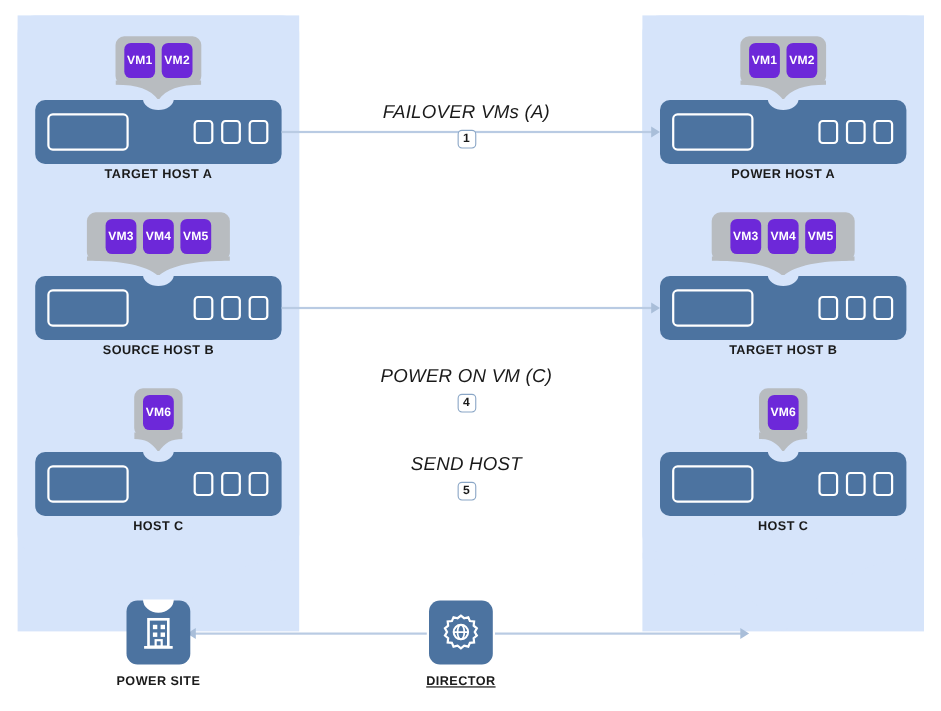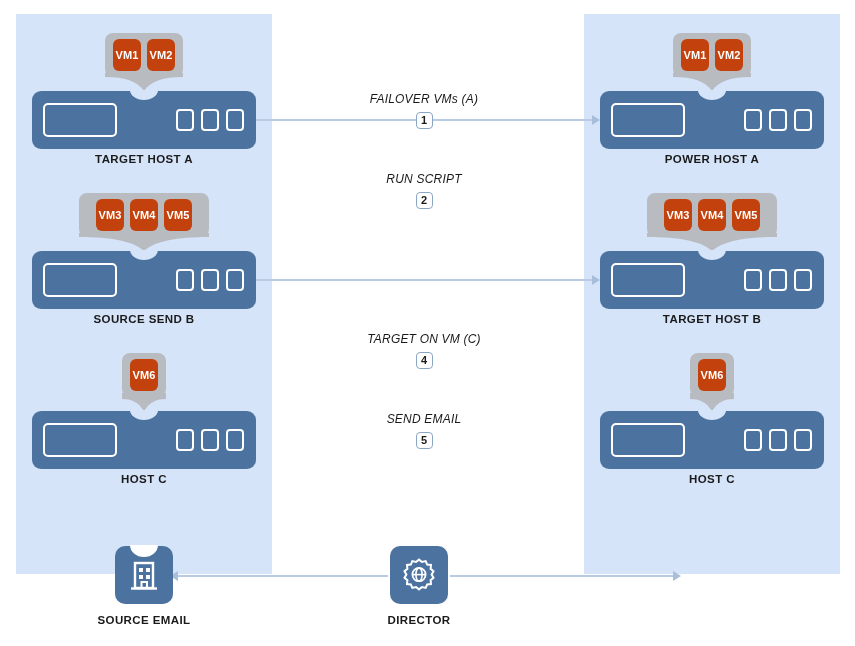--- a/index.html
+++ b/index.html
@@ -128,21 +128,21 @@
     width: 100%;
     height: 44px;
     display: flex;
     align-items: center;
     justify-content: center;
     gap: 6px;
   }
   .vm {
     width: 28px;
     height: 32px;
-    background: #c2410c;
+    background: #6d28d9;
     border-radius: 6px;
     color: #ffffff;
     font-size: 11px;
     font-weight: bold;
     display: flex;
     align-items: center;
     justify-content: center;
     letter-spacing: 0.2px;
   }
 
@@ -166,21 +166,21 @@
     height: 0;
     border-top: 5px solid transparent;
     border-bottom: 5px solid transparent;
     border-right: 8px solid #a9bed9;
   }
   .step {
     position: absolute;
     text-align: center;
   }
   .step-label {
-    font-size: 12px;
+    font-size: 17px;
     font-style: italic;
     color: #1a1a1a;
     white-space: nowrap;
     letter-spacing: 0.2px;
   }
   .step-badge {
     margin: 6px auto 0;
     width: 17px;
     height: 17px;
     border: 1.5px solid #8aa6c6;
@@ -290,21 +290,21 @@
   <div class="host" style="left:32px; top:251px; width:224px;">
     <div class="host-box">
       <div class="host-notch"></div>
       <div class="host-screen"></div>
       <div class="host-bays">
         <div class="host-bay"></div>
         <div class="host-bay"></div>
         <div class="host-bay"></div>
       </div>
     </div>
-    <div class="host-label">SOURCE SEND B</div>
+    <div class="host-label">SOURCE HOST B</div>
   </div>
 
   <div class="vmgroup" style="left:122px; top:353px; width:44px;">
     <div class="vmgroup-shell"></div>
     <div class="vmgroup-tail">
       <svg width="44" height="18" viewBox="0 0 44 18">
           <path d="M0,0 L44,0 L44,6 C34,6 28,9 22,18 C16,9 10,6 0,6 Z" fill="#b8bcc0"></path>
         </svg>
     </div>
     <div class="vmgroup-inner">
@@ -412,35 +412,31 @@
     <div class="host-label">HOST C</div>
   </div>
 
   <div class="flow-line" style="left:256px; top:119px; width:338px;"></div>
   <div class="flow-head" style="left:592px; top:115px;"></div>
   <div class="step" style="left:344px; top:92px; width:160px;">
     <div class="step-label">FAILOVER VMs (A)</div>
     <div class="step-badge">1</div>
   </div>
 
-  <div class="step" style="left:344px; top:172px; width:160px;">
-    <div class="step-label">RUN SCRIPT</div>
-    <div class="step-badge">2</div>
-  </div>
 
   <div class="flow-line" style="left:256px; top:279px; width:338px;"></div>
   <div class="flow-head" style="left:592px; top:275px;"></div>
 
   <div class="step" style="left:344px; top:332px; width:160px;">
-    <div class="step-label">TARGET ON VM (C)</div>
+    <div class="step-label">POWER ON VM (C)</div>
     <div class="step-badge">4</div>
   </div>
 
   <div class="step" style="left:344px; top:412px; width:160px;">
-    <div class="step-label">SEND EMAIL</div>
+    <div class="step-label">SEND HOST</div>
     <div class="step-badge">5</div>
   </div>
 
   <div class="flow-line" style="left:176px; top:575px; width:212px;"></div>
   <div class="flow-head-left" style="left:170px; top:571px;"></div>
 
   <div class="flow-line" style="left:450px; top:575px; width:225px;"></div>
   <div class="flow-head" style="left:673px; top:571px;"></div>
 
   <div class="node" style="left:84px; top:546px; width:120px;">
@@ -449,24 +445,24 @@
       <svg width="34" height="34" viewBox="0 0 34 34">
         <rect x="8" y="5" width="18" height="25" fill="none" stroke="#ffffff" stroke-width="2.4"></rect>
         <rect x="12" y="10" width="4" height="4" fill="#ffffff"></rect>
         <rect x="19" y="10" width="4" height="4" fill="#ffffff"></rect>
         <rect x="12" y="17" width="4" height="4" fill="#ffffff"></rect>
         <rect x="19" y="17" width="4" height="4" fill="#ffffff"></rect>
         <rect x="14.5" y="24" width="5.5" height="6" fill="none" stroke="#ffffff" stroke-width="2"></rect>
         <line x1="4" y1="30.5" x2="30" y2="30.5" stroke="#ffffff" stroke-width="2.4"></line>
       </svg>
     </div>
-    <div class="node-label">SOURCE EMAIL</div>
-  </div>
-
-  <div class="node" style="left:359px; top:546px; width:120px;">
+    <div class="node-label">POWER SITE</div>
+  </div>
+
+  <div class="node" style="left:359px; top:546px; width:120px;text-decoration:underline;">
     <div class="node-icon">
       <svg width="36" height="36" viewBox="0 0 36 36">
         <path d="M18 2.6 L21 5.0 L24.7 4.1 L26.2 7.6 L30.0 8.0 L29.6 11.8 L32.5 14.2 L30.6 17.5 L32.5 20.8 L29.6 23.2 L30.0 27.0 L26.2 27.4 L24.7 30.9 L21 30.0 L18 32.4 L15 30.0 L11.3 30.9 L9.8 27.4 L6.0 27.0 L6.4 23.2 L3.5 20.8 L5.4 17.5 L3.5 14.2 L6.4 11.8 L6.0 8.0 L9.8 7.6 L11.3 4.1 L15 5.0 Z" fill="none" stroke="#ffffff" stroke-width="2"></path>
         <circle cx="18" cy="17.6" r="6.6" fill="none" stroke="#ffffff" stroke-width="1.8"></circle>
         <line x1="11.4" y1="17.6" x2="24.6" y2="17.6" stroke="#ffffff" stroke-width="1.6"></line>
         <ellipse cx="18" cy="17.6" rx="3.1" ry="6.6" fill="none" stroke="#ffffff" stroke-width="1.6"></ellipse>
       </svg>
     </div>
     <div class="node-label">DIRECTOR</div>
   </div>

